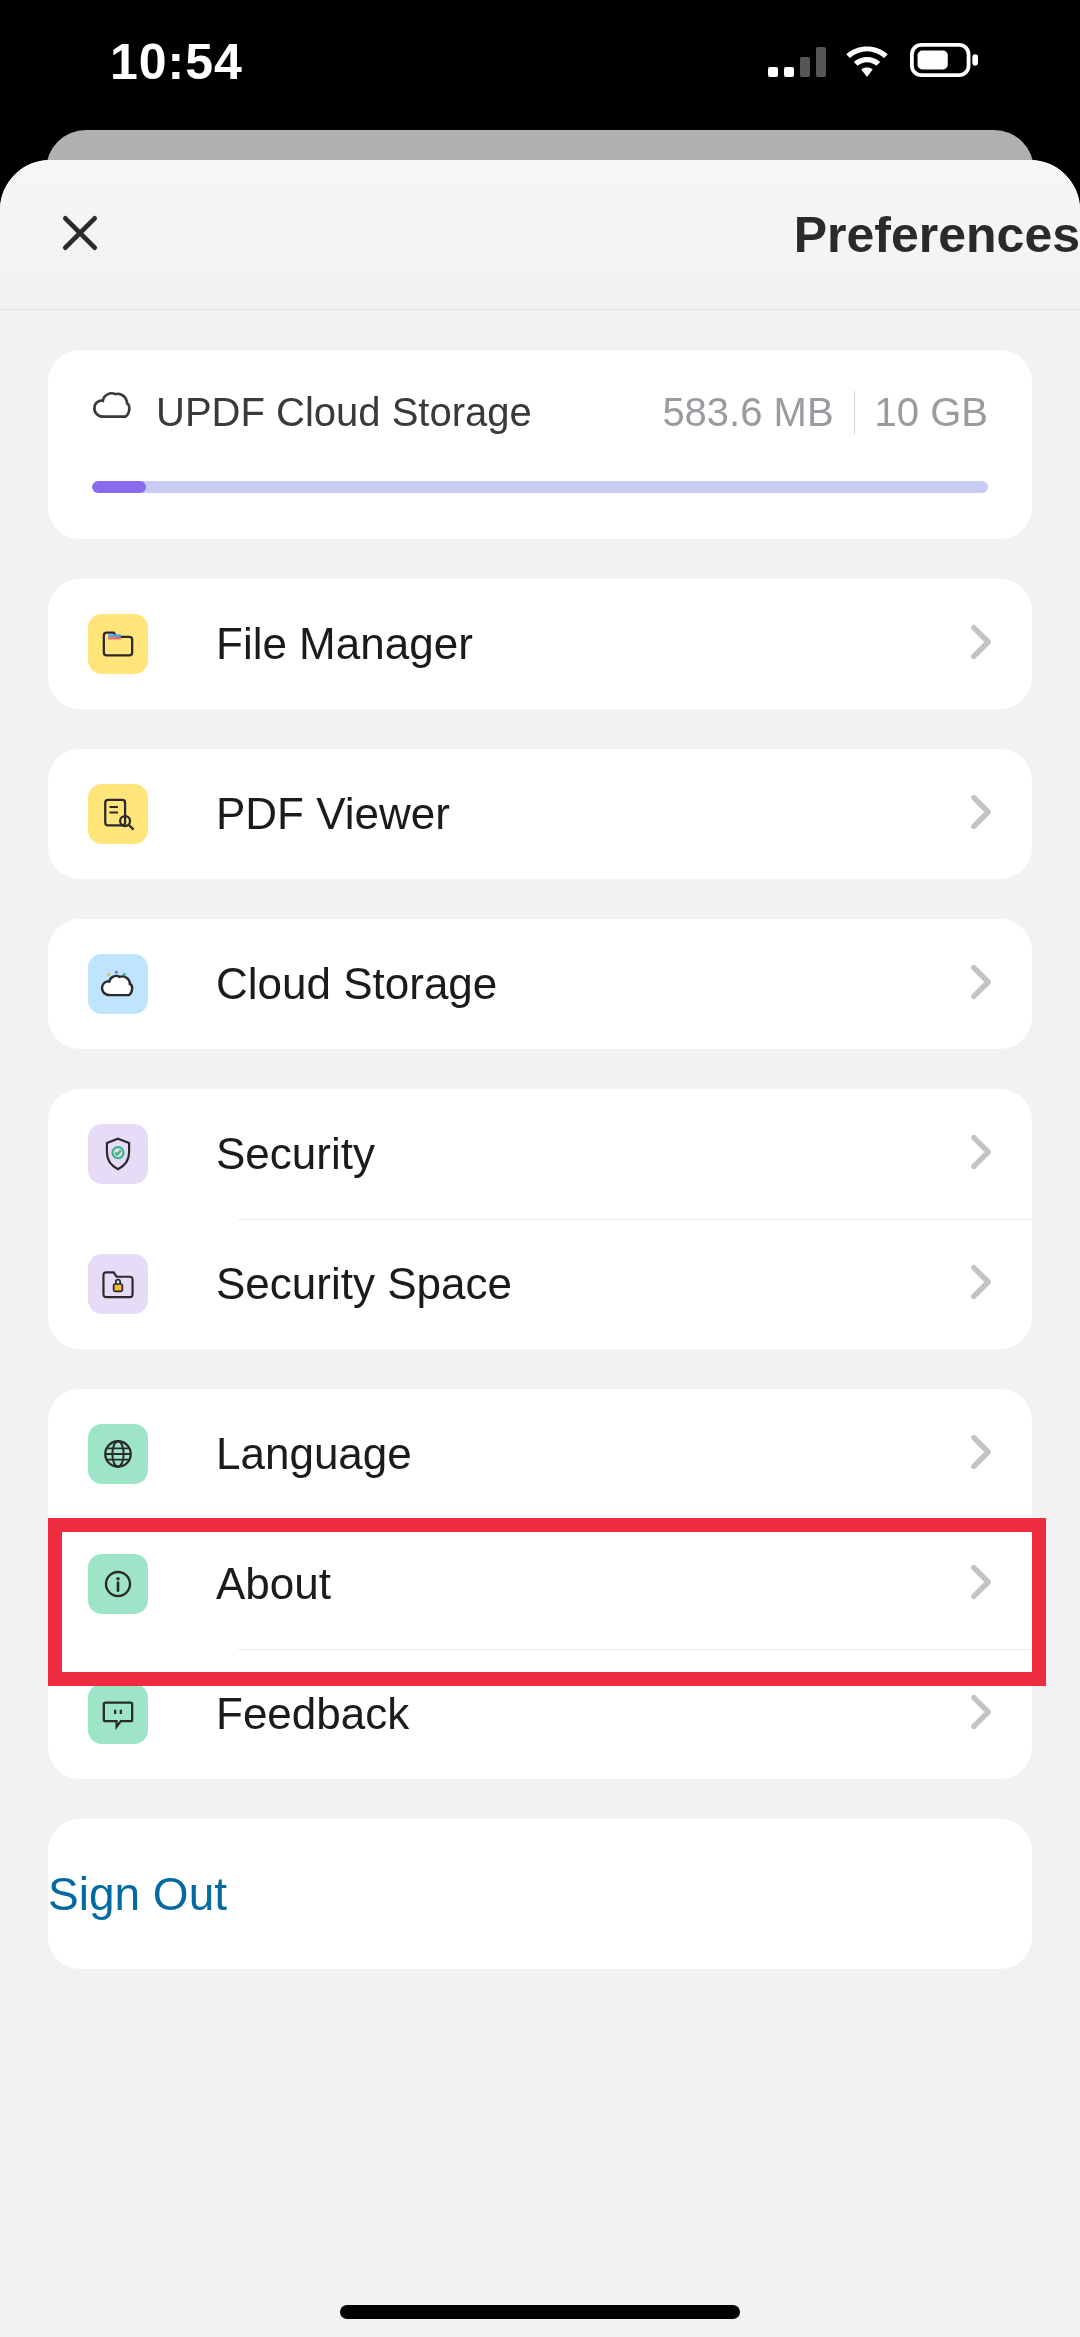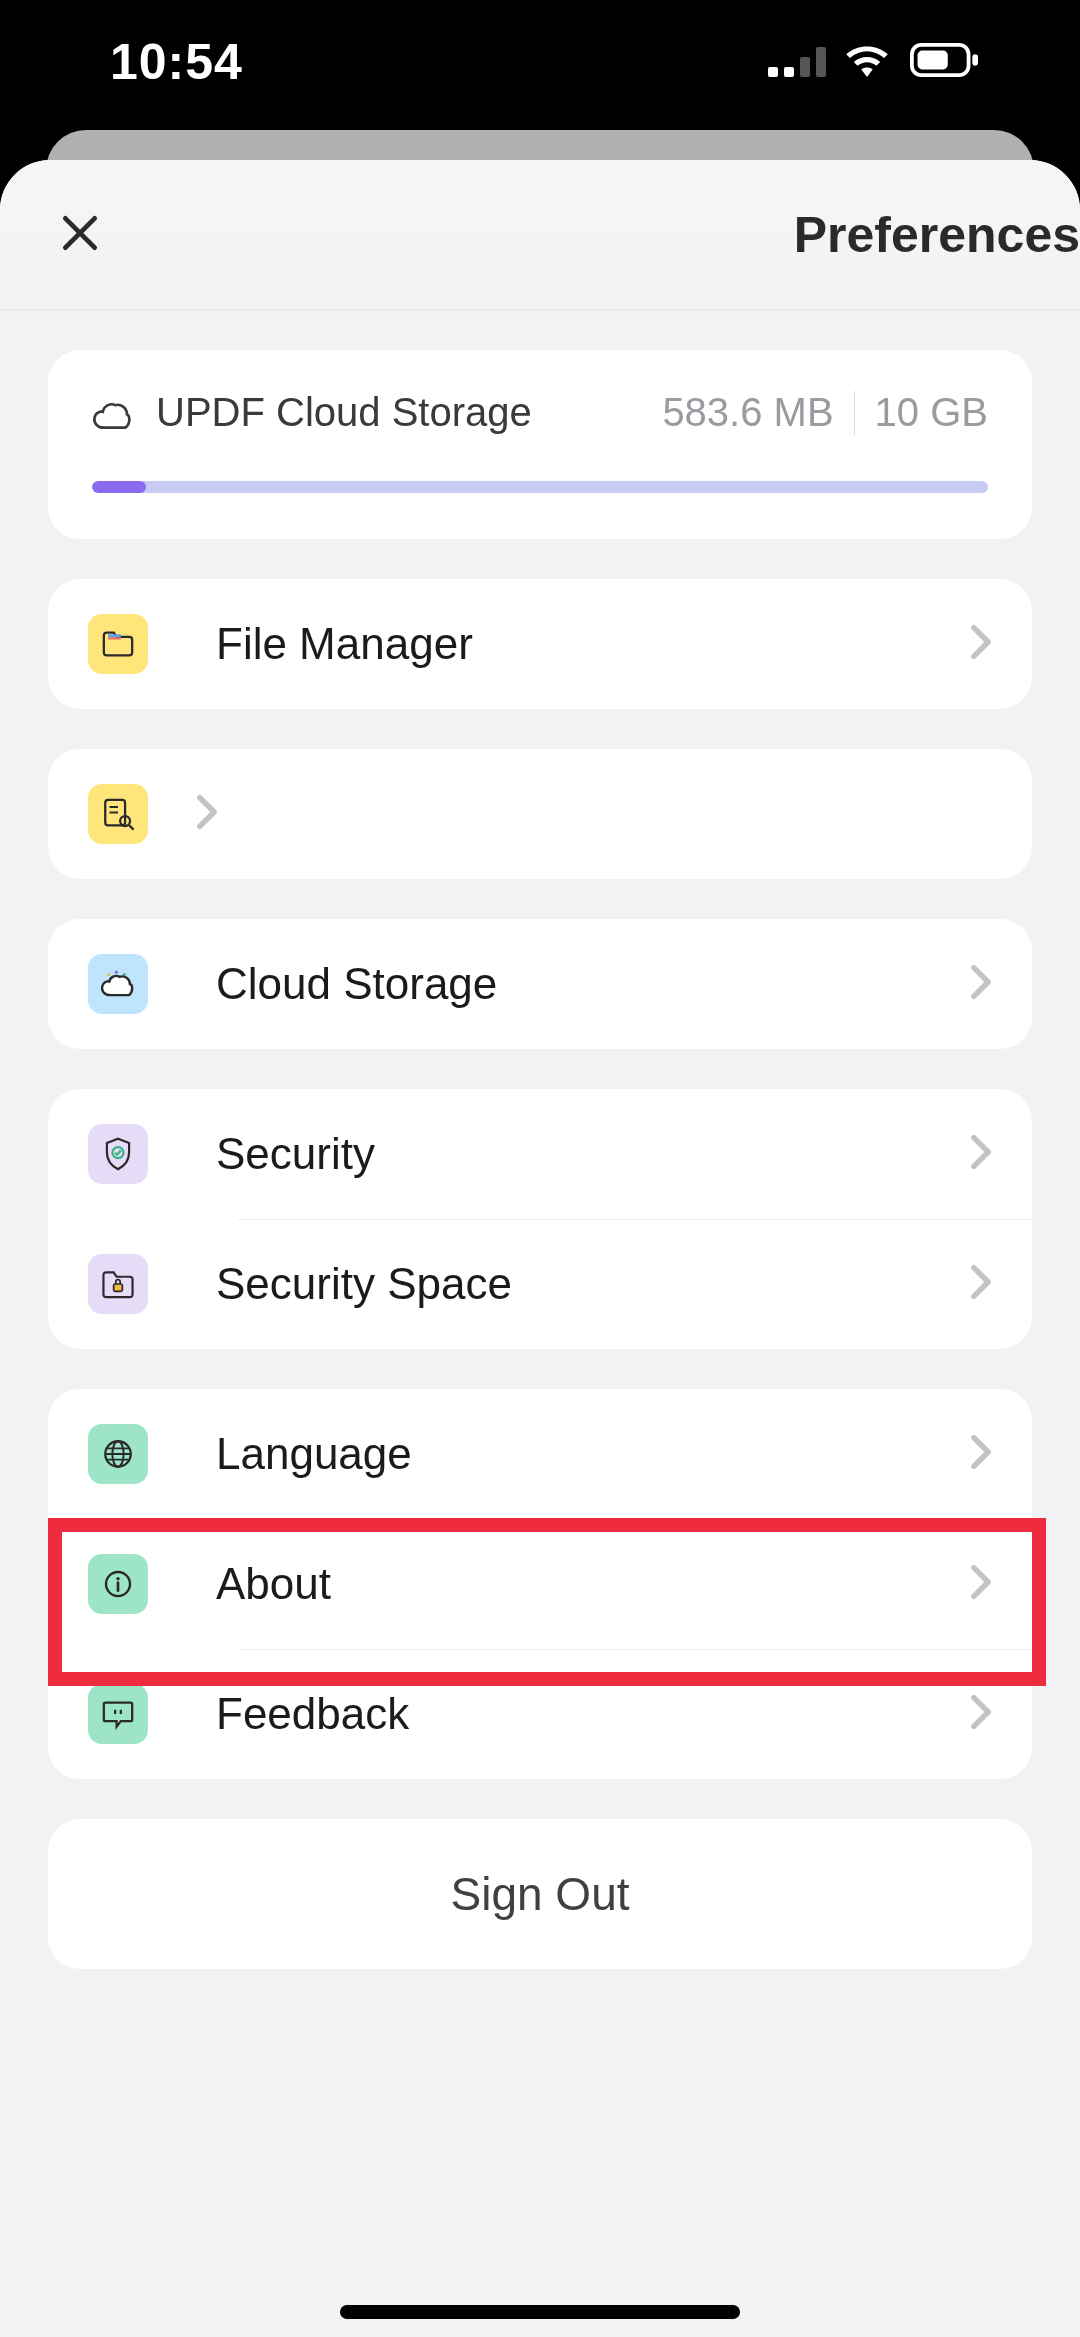--- a/index.html
+++ b/index.html
@@ -91,21 +91,21 @@
     margin-bottom: 40px;
     overflow: hidden;
   }
 
   
   .storage {
     padding: 40px 44px 46px 44px;
   }
   .storage-top {
     display: flex;
-    align-items: flex-end;
+    align-items: flex-start;
     gap: 24px;
   }
   .storage-label {
     font-size: 40px;
     color: #3a3a3c;
     flex: 1;
     font-weight: 500;
   }
   .storage-vals {
     display: flex; align-items: center;
@@ -177,24 +177,24 @@
     pointer-events: none;
     left: 48px;
     width: 998px;
     height: 168px;
     top: 1358px;
     z-index: 50;
   }
 
   
   .signout {
-    text-align: center;
+    text-align: left;
     font-size: 46px;
     font-weight: 500;
-    color: #404040;
+    color: #0369a1;
     padding: 48px 0;
     cursor: pointer;
   }
 
   
   .home-ind {
     position: absolute;
     bottom: 18px;
     left: 50%;
     transform: translateX(-50%);
@@ -286,20 +286,21 @@
       <div class="row">
         <span class="icon-box ic-yellow">
           <svg width="34" height="34" viewBox="0 0 24 24">
               <rect x="3" y="2" width="14" height="18" rx="2" fill="none" stroke="#2a2a2c" stroke-width="1.6"></rect>
               <line x1="6" y1="7" x2="12" y2="7" stroke="#2a2a2c" stroke-width="1.4"></line>
               <line x1="6" y1="11" x2="12" y2="11" stroke="#2a2a2c" stroke-width="1.4"></line>
               <circle cx="17" cy="17" r="3.5" fill="none" stroke="#2a2a2c" stroke-width="1.6"></circle>
               <line x1="20" y1="20" x2="23" y2="23" stroke="#2a2a2c" stroke-width="1.6"></line>
             </svg>
         </span>
+        <span class="label">PDF Viewer</span>
         <span class="chev"><svg width="22" height="36" viewBox="0 0 12 20">
               <path d="M2 2 L10 10 L2 18" fill="none" stroke="currentColor" stroke-width="3" stroke-linecap="round" stroke-linejoin="round"></path>
             </svg></span>
       </div>
     </div>
 
     <div class="card">
       <div class="row">
         <span class="icon-box ic-blue">
           <svg width="38" height="30" viewBox="0 0 24 18">

